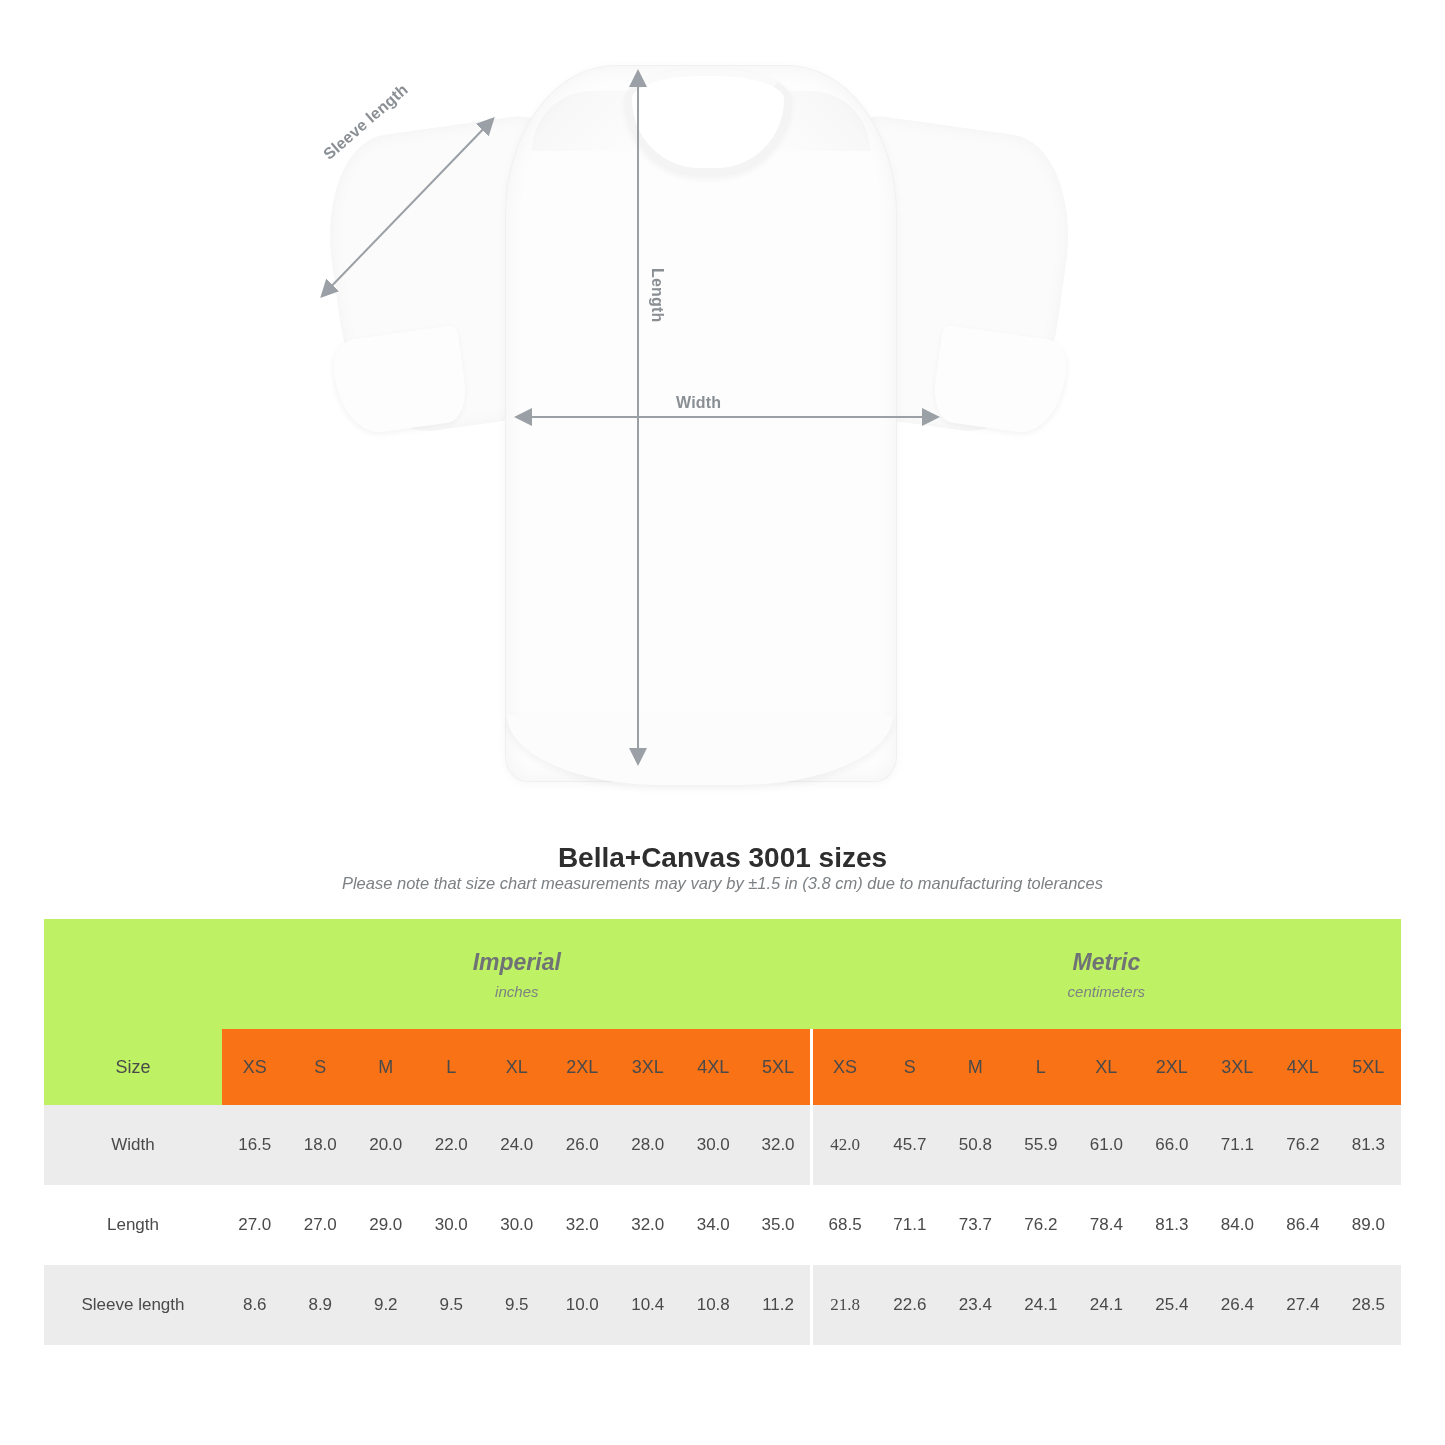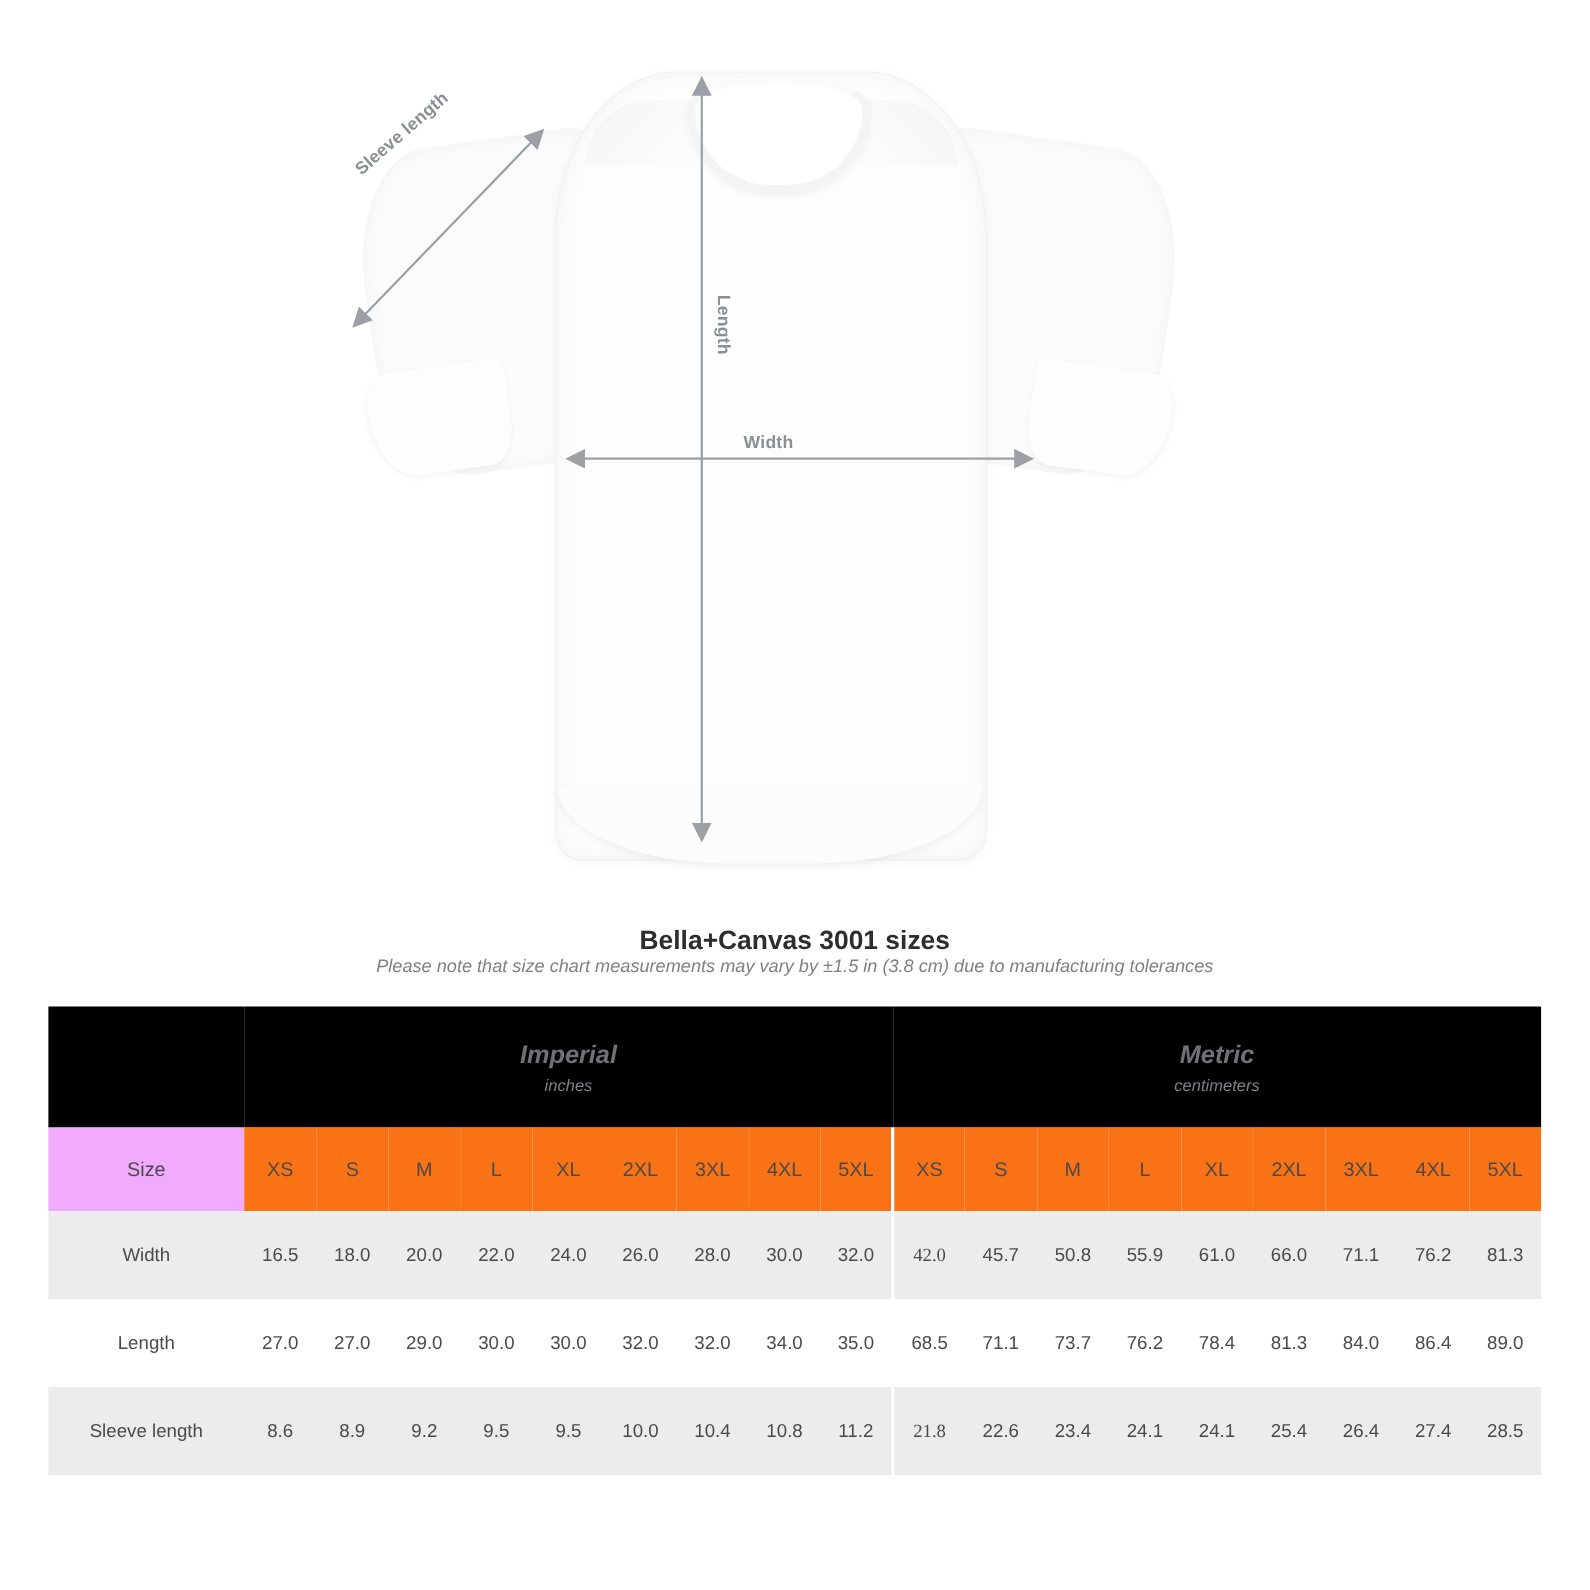--- a/index.html
+++ b/index.html
@@ -156,21 +156,21 @@
     left: 676px;
     top: 394px;
   }
 
   
   .title-block {
     text-align: center;
     margin-top: 12px;
   }
   .chart-title {
-    font-size: 24px;
+    font-size: 28px;
     font-weight: bold;
     color: #2e2e2e;
     margin: 0;
   }
   .chart-note {
     font-size: 16.5px;
     font-style: italic;
     color: #7d8184;
   }
 
@@ -183,21 +183,21 @@
     width: 1357px;
     table-layout: fixed;
   }
   table.size-table td, table.size-table th {
     text-align: center;
     font-weight: normal;
     color: #4a4a4a;
   }
   
   .unit-row td {
-    background: #000000;
+    background: #bef264;
     height: 108px;
     vertical-align: middle;
   }
   .unit-name {
     font-size: 23px;
     font-style: italic;
     font-weight: bold;
     color: #6f7376;
   }
   .unit-sub {
@@ -212,21 +212,21 @@
     color: #4a4a4a;
     width: 178px;
   }
   .head-row td {
     height: 74px;
     font-size: 18px;
     font-weight: bold;
     color: #3f3f3f;
     background: #f97316;
   }
-  .head-row td.row-label { background: #f0abfc; }
+  .head-row td.row-label { background: #bef264; }
   .data-row td {
     height: 78px;
     font-size: 17px;
   }
   .row-shade td { background: #ececec; }
   .row-plain td { background: #ffffff; }
   .cell-sep { border-left: 3px solid #ffffff; }
   .row-shade .cell-sep { border-left: 3px solid #ffffff; font-family: Liberation Serif, serif; }
 </style>
 </head>

